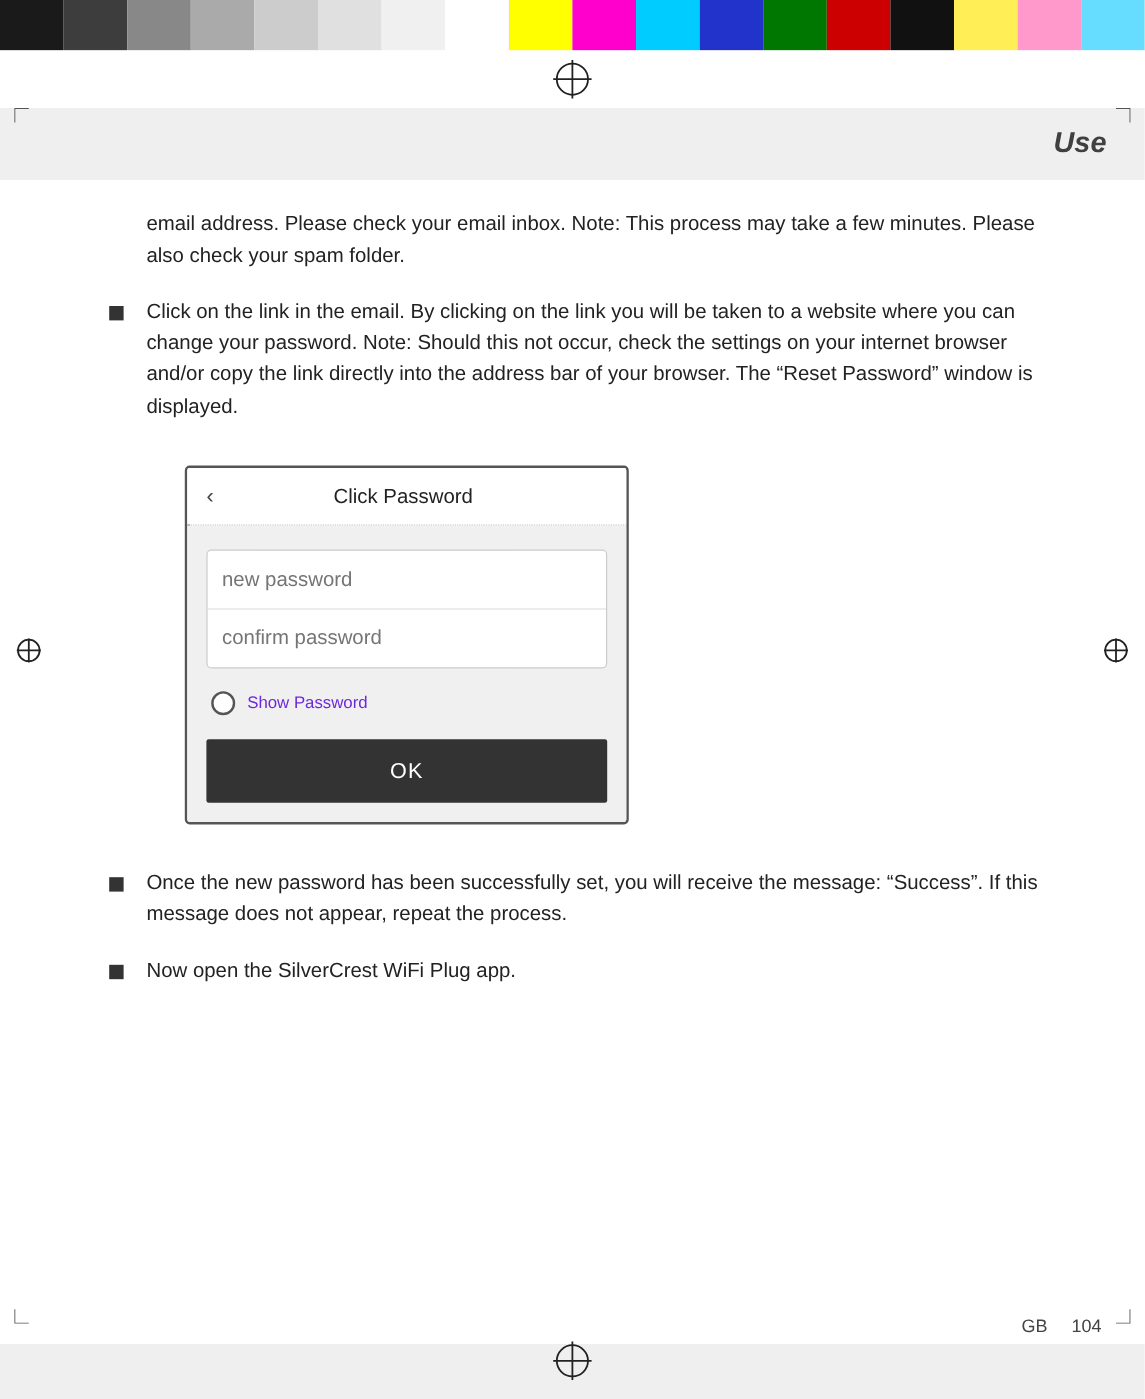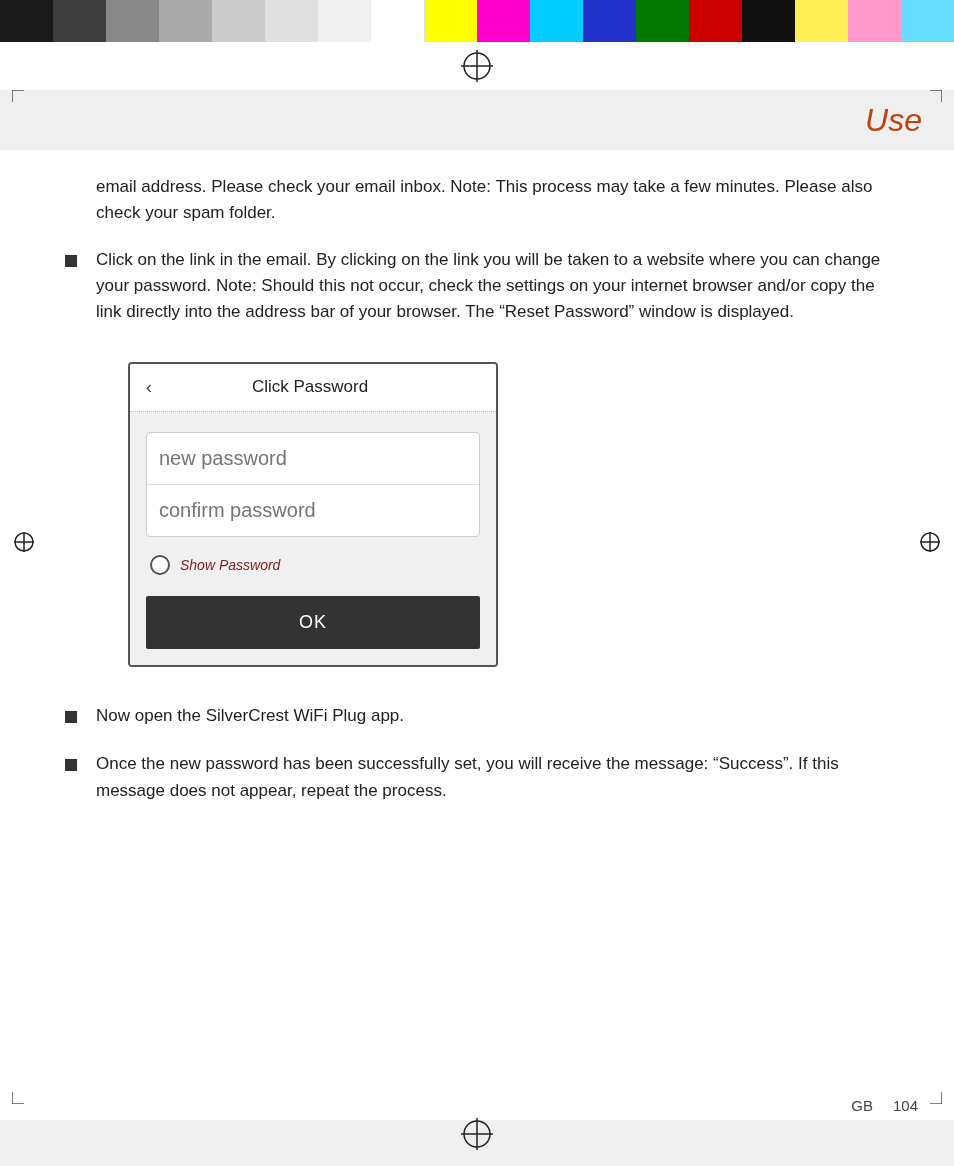--- a/index.html
+++ b/index.html
@@ -36,29 +36,29 @@
     
     .section-header {
       background: #efefef;
       height: 60px;
       display: flex;
       align-items: center;
       justify-content: flex-end;
       padding-right: 32px;
     }
     .section-title {
-      font-size: 32px;
-      font-weight: 400;
-      color: #c2410c;
+      font-size: 24px;
+      font-weight: 700;
+      color: #404040;
       font-style: italic;
     }
 
     
     .main-content {
-      padding: 24px 70px 0 64px;
+      padding: 24px 70px 0 90px;
       font-size: 17px;
       line-height: 1.5;
       color: #222;
     }
 
     
     .bullet-list {
       list-style: none;
     }
     .bullet-item {
@@ -133,21 +133,21 @@
       border-radius: 4px;
       margin-bottom: 14px;
       overflow: hidden;
     }
     .input-field {
       display: block;
       width: 100%;
       padding: 14px 12px;
       border: none;
       outline: none;
-      font-size: 20px;
+      font-size: 17px;
       color: #999;
       background: transparent;
     }
     .input-divider {
       height: 1px;
       background: #e0e0e0;
       margin: 0;
     }
 
     .show-password-row {
@@ -160,22 +160,21 @@
       width: 20px;
       height: 20px;
       border-radius: 50%;
       border: 2px solid #555;
       margin-right: 10px;
       background: #fff;
       display: inline-block;
     }
     .show-password-label {
       font-size: 14px;
-      color: #7f1d1d;
-      font-style: italic;
+      color: #6d28d9;
     }
 
     .ok-button {
       display: block;
       width: 100%;
       background: #333;
       color: #fff;
       border: none;
       padding: 16px;
       font-size: 18px;
@@ -369,30 +368,30 @@
       </div>
     </li>
 
 
     <li class="bullet-item">
       <span class="bullet-icon">
         <svg viewBox="0 0 14 14">
             <rect x="1" y="1" width="12" height="12" fill="#333"></rect>
           </svg>
       </span>
-      <span class="bullet-text">Now open the SilverCrest WiFi Plug app.</span>
+      <span class="bullet-text">Once the new password has been successfully set, you will receive the message: “Success”. If this message does not appear, repeat the process.</span>
     </li>
 
     <li class="bullet-item">
       <span class="bullet-icon">
         <svg viewBox="0 0 14 14">
             <rect x="1" y="1" width="12" height="12" fill="#333"></rect>
           </svg>
       </span>
-      <span class="bullet-text">Once the new password has been successfully set, you will receive the message: “Success”. If this message does not appear, repeat the process.</span>
+      <span class="bullet-text">Now open the SilverCrest WiFi Plug app.</span>
     </li>
 
   </ul>
 </div>
 
 <div class="bottom-bar"></div>
 
 <div class="page-footer">
   <span>GB</span>
   <span>104</span>

